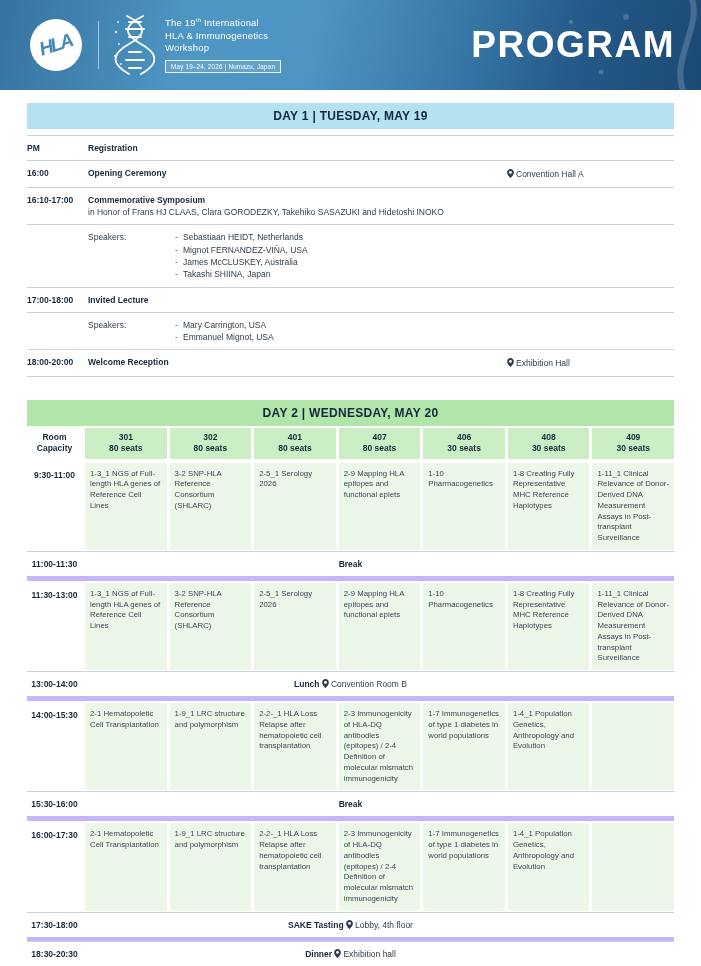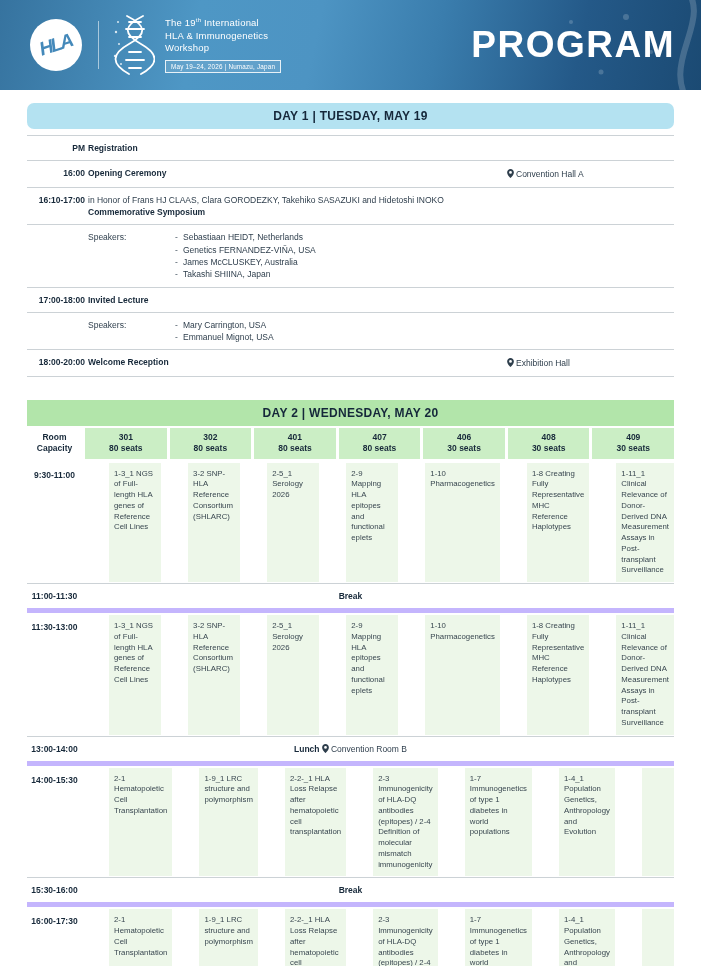--- a/index.html
+++ b/index.html
@@ -28,49 +28,49 @@
     background:rgba(255,255,255,.12); color:#fff; font-size:6.3px; padding:2px 5px; letter-spacing:.2px;
   }
   .program { position:absolute; right:26px; top:50%; transform:translateY(-50%);
     color:#fff; font-size:37px; font-weight:800; letter-spacing:1.5px; }
 
   
   .content { padding:13px 27px 0 27px; color:#2e3e4c; }
   .b { font-weight:bold; }
   .day-bar { height:26px; display:flex; align-items:center; justify-content:center;
     font-size:12px; font-weight:bold; color:#15273a; letter-spacing:.3px; }
-  .bar-blue  { background:var(--day1-bar, #b4e2f1);border-radius:7px; }
+  .bar-blue  { background:var(--day1-bar, #b4e2f1); }
   .bar-green { background:var(--day2-bar, #b2e5aa); }
   .pin { display:inline-block; vertical-align:-1px; margin-right:2px; }
 
   
   .d1 { border-top:1px solid #ccd2d6; margin-top:6px; }
   .d1row { display:flex; border-bottom:1px solid #ccd2d6; padding:6px 0; font-size:8.5px; line-height:1.45; }
-  .d1time { flex:0 0 58px; text-align:right; font-weight:bold; color:#17293a; }
+  .d1time { flex:0 0 58px; text-align:left; font-weight:bold; color:#17293a; }
   .d1content { flex:1 1 auto; padding-left:3px; }
   .d1content .title { font-weight:bold; color:#17293a; }
   .d1loc { flex:0 0 167px; color:#2e3e4c; padding-top:1px; }
   .spk { display:flex; }
   .spk-label { flex:0 0 87px; }
   .spk ul { list-style:none; }
   .spk li { padding-left:8px; position:relative; }
   .spk li::before { content:"-"; position:absolute; left:0; color:#4b5a66; }
 
   
   .d2 { margin-top:23px; }
   .d2grid { display:flex; gap:3px; padding:2px 0; }
   .d2grid .tcol { flex:0 0 55px; display:flex; align-items:flex-start; justify-content:center;
     font-weight:bold; font-size:8.5px; color:#17293a; padding-top:7px; }
   .d2grid .cell { flex:1 1 0; }
   .head-cell { background:var(--room-header-green, #cbeec5); display:flex; flex-direction:column;
     align-items:center; justify-content:center; font-size:8.5px; font-weight:bold; color:#17293a;
     padding:4px 2px; line-height:1.35; min-height:30px; }
   .head-time { background:#fff; }
   .scell { background:var(--session-cell-green, #edf7e9); font-size:7.8px; line-height:1.38;
-    color:#394750; padding:6px 5px;margin-left:24px; }
+    color:#394750; padding:6px 5px; }
   .d2full { position:relative; border-top:1px solid #ccd2d6; border-bottom:5px solid #c4b5fd;
     padding:7px 0; font-size:8.5px; margin-top:-1px; }
   .d2full .ftime { position:absolute; left:0; top:7px; width:55px; text-align:center;
     font-weight:bold; color:#17293a; }
   .d2full .fcenter { text-align:center; color:#2e3e4c; }
   .d2full .fcenter .b { color:#17293a; }
   .d2 .last { border-bottom:1px solid #ccd2d6; }
 </style>
 </head>
 <body>
@@ -141,32 +141,32 @@
         <div class="d1loc">
           <svg class="pin" width="7" height="9" viewBox="0 0 24 32">
               <path fill="#2e3e4c" d="M12 0C5.4 0 0 5.4 0 12c0 9 12 20 12 20s12-11 12-20C24 5.4 18.6 0 12 0zm0 17a5 5 0 1 1 0-10 5 5 0 0 1 0 10z"></path>
             </svg><span>Convention Hall A</span>
         </div>
       </div>
 
       <div class="d1row">
         <div class="d1time">16:10-17:00</div>
         <div class="d1content">
+          <div><span class="title">Commemorative Symposium</span></div>
           <div>in Honor of Frans HJ CLAAS, Clara GORODEZKY, Takehiko SASAZUKI and Hidetoshi INOKO</div>
-          <div><span class="title">Commemorative Symposium</span></div>
         </div>
       </div>
 
       <div class="d1row">
         <div class="d1time"></div>
         <div class="d1content spk">
           <div class="spk-label">Speakers:</div>
           <ul>
             <li>Sebastiaan HEIDT, Netherlands</li>
-            <li>Genetics FERNANDEZ-VIÑA, USA</li>
+            <li>Mignot FERNANDEZ-VIÑA, USA</li>
             <li>James McCLUSKEY, Australia</li>
             <li>Takashi SHIINA, Japan</li>
           </ul>
         </div>
       </div>
 
       <div class="d1row">
         <div class="d1time">17:00-18:00</div>
         <div class="d1content"><span class="title">Invited Lecture</span></div>
       </div>

